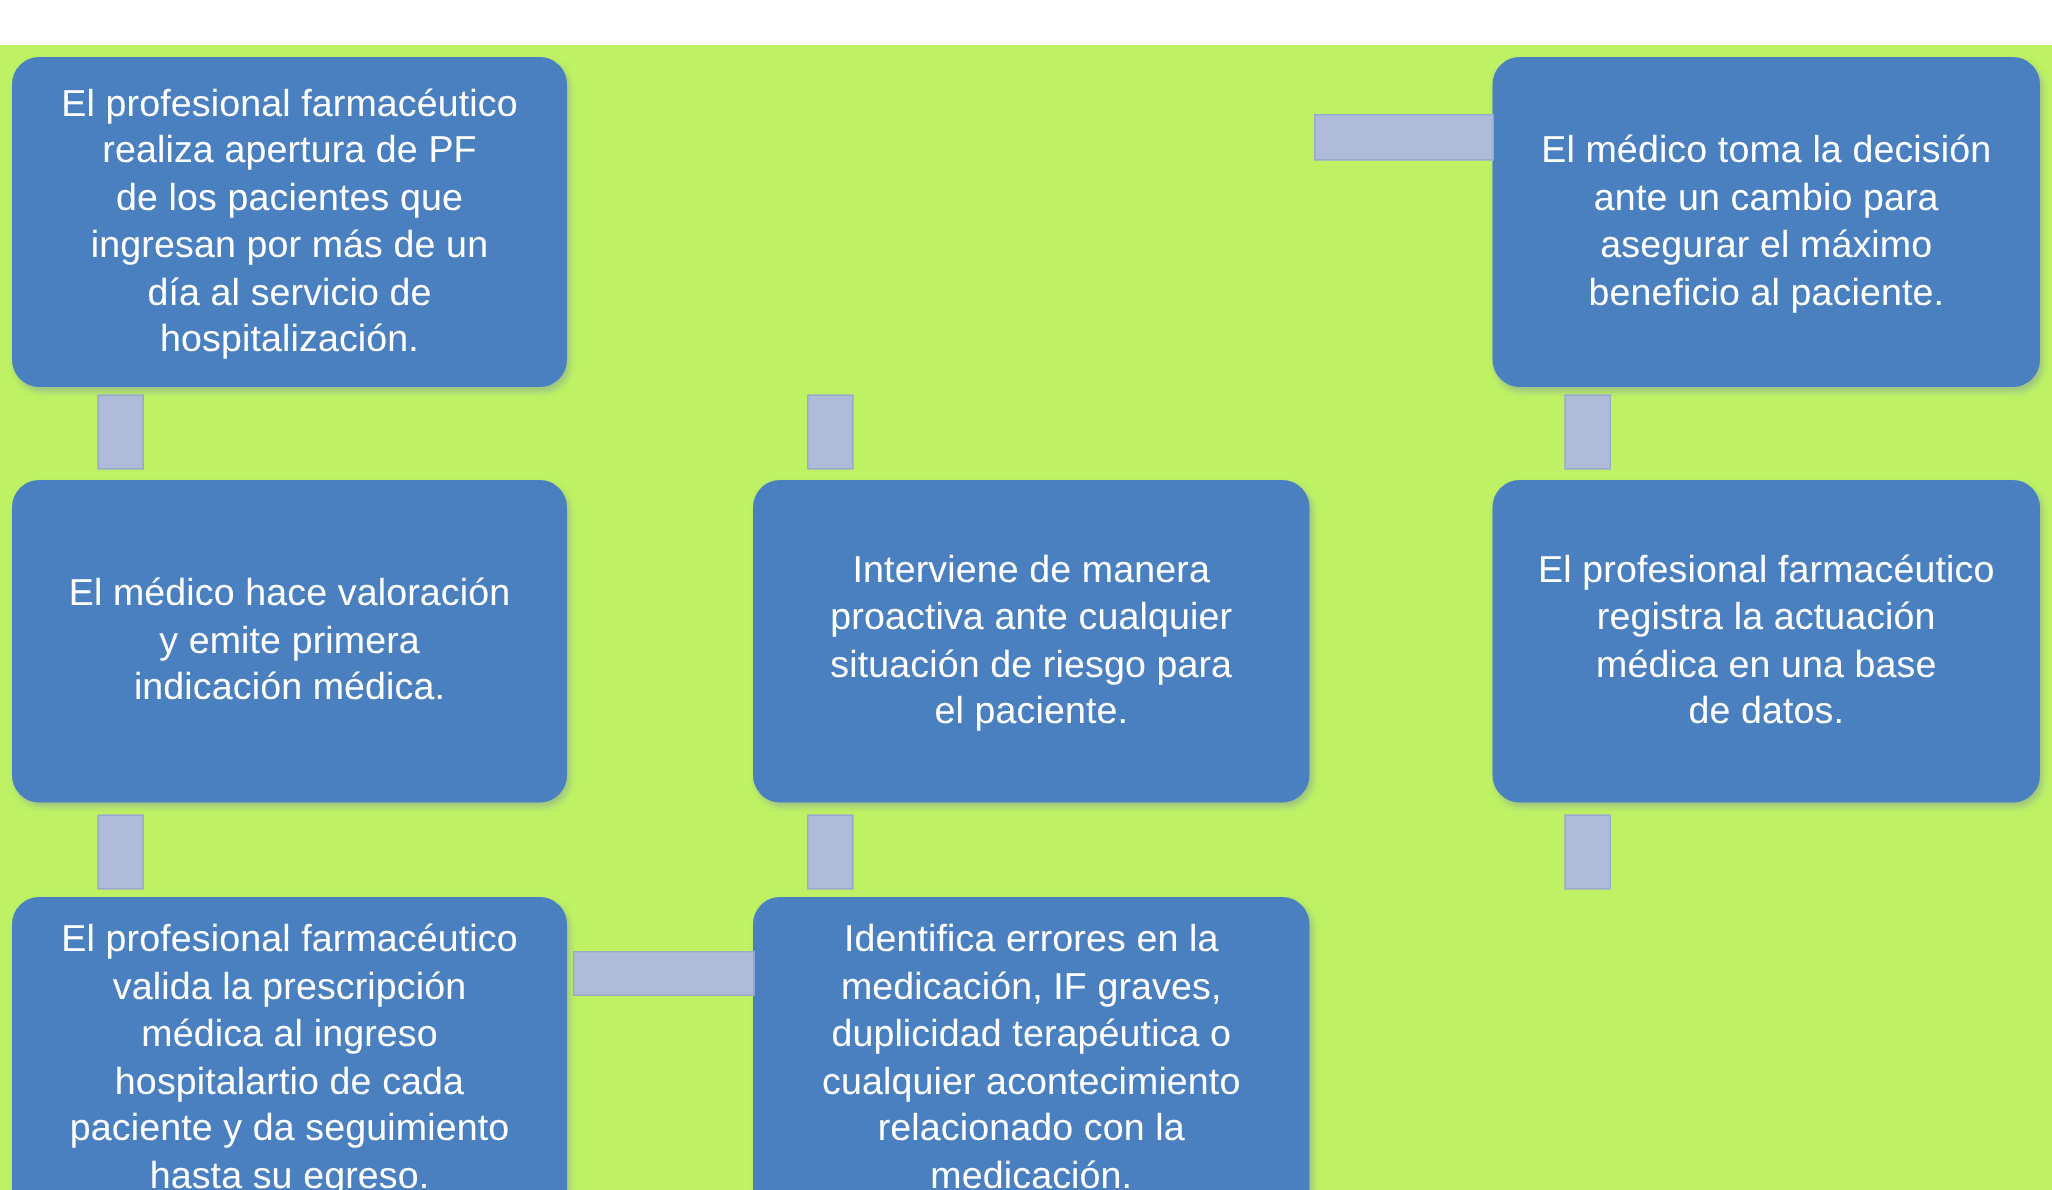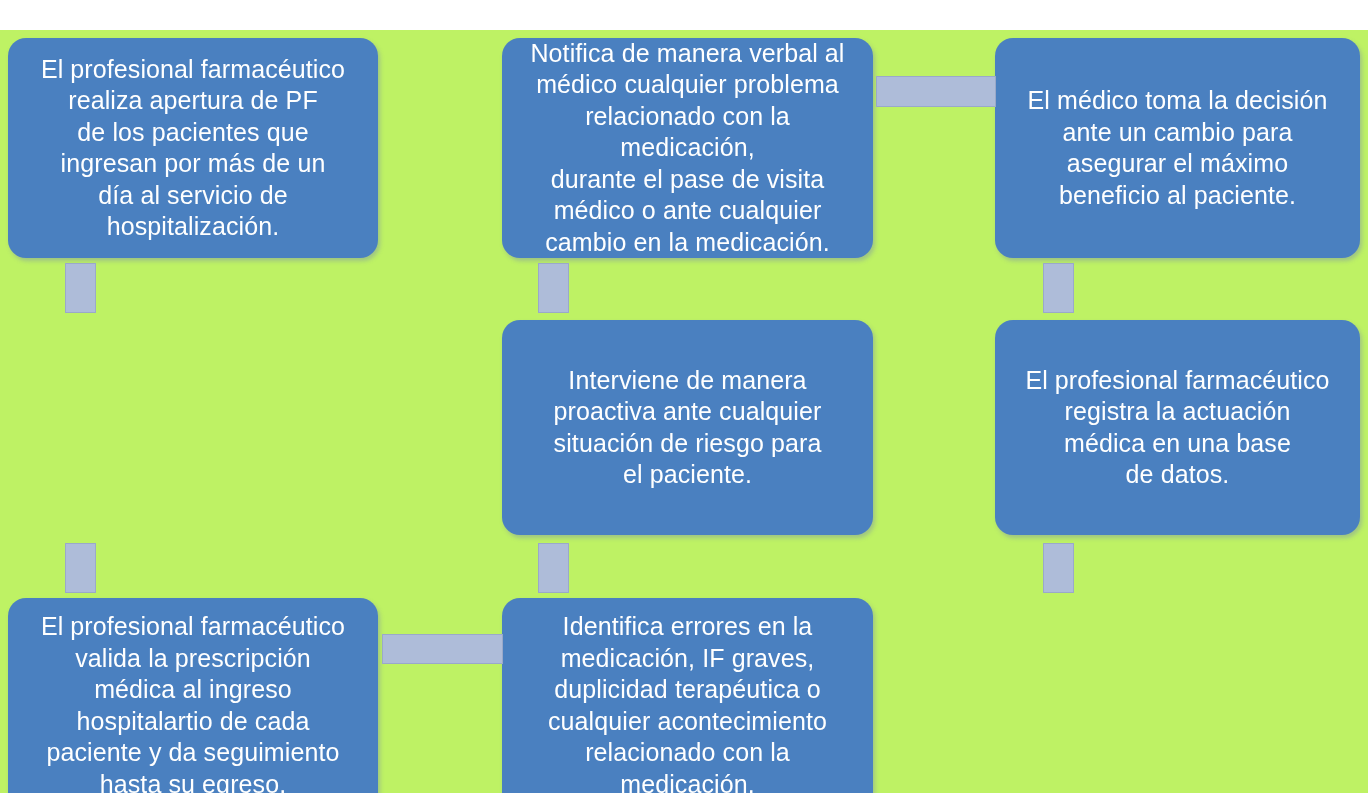--- a/index.html
+++ b/index.html
@@ -67,34 +67,31 @@
 
 <div id="canvas">
 
   <div class="node col1 row1">El profesional farmacéutico
 realiza apertura de PF
 de los pacientes que
 ingresan por más de un
 día al servicio de
 hospitalización.</div>
 
+  <div class="node col1 row2">El médico hace valoración
+y emite primera
+indicación médica.</div>
 
   <div class="node col1 row3">El profesional farmacéutico
 valida la prescripción
 médica al ingreso
 hospitalartio de cada
 paciente y da seguimiento
 hasta su egreso.</div>
 
-  <div class="node col2 row1">Notifica de manera verbal al
-médico cualquier problema
-relacionado con la medicación,
-durante el pase de visita
-médico o ante cualquier
-cambio en la medicación.</div>
 
   <div class="node col2 row3">Identifica errores en la
 medicación, IF graves,
 duplicidad terapéutica o
 cualquier acontecimiento
 relacionado con la
 medicación.</div>
 
   <div class="node col2 row2">Interviene de manera
 proactiva ante cualquier

